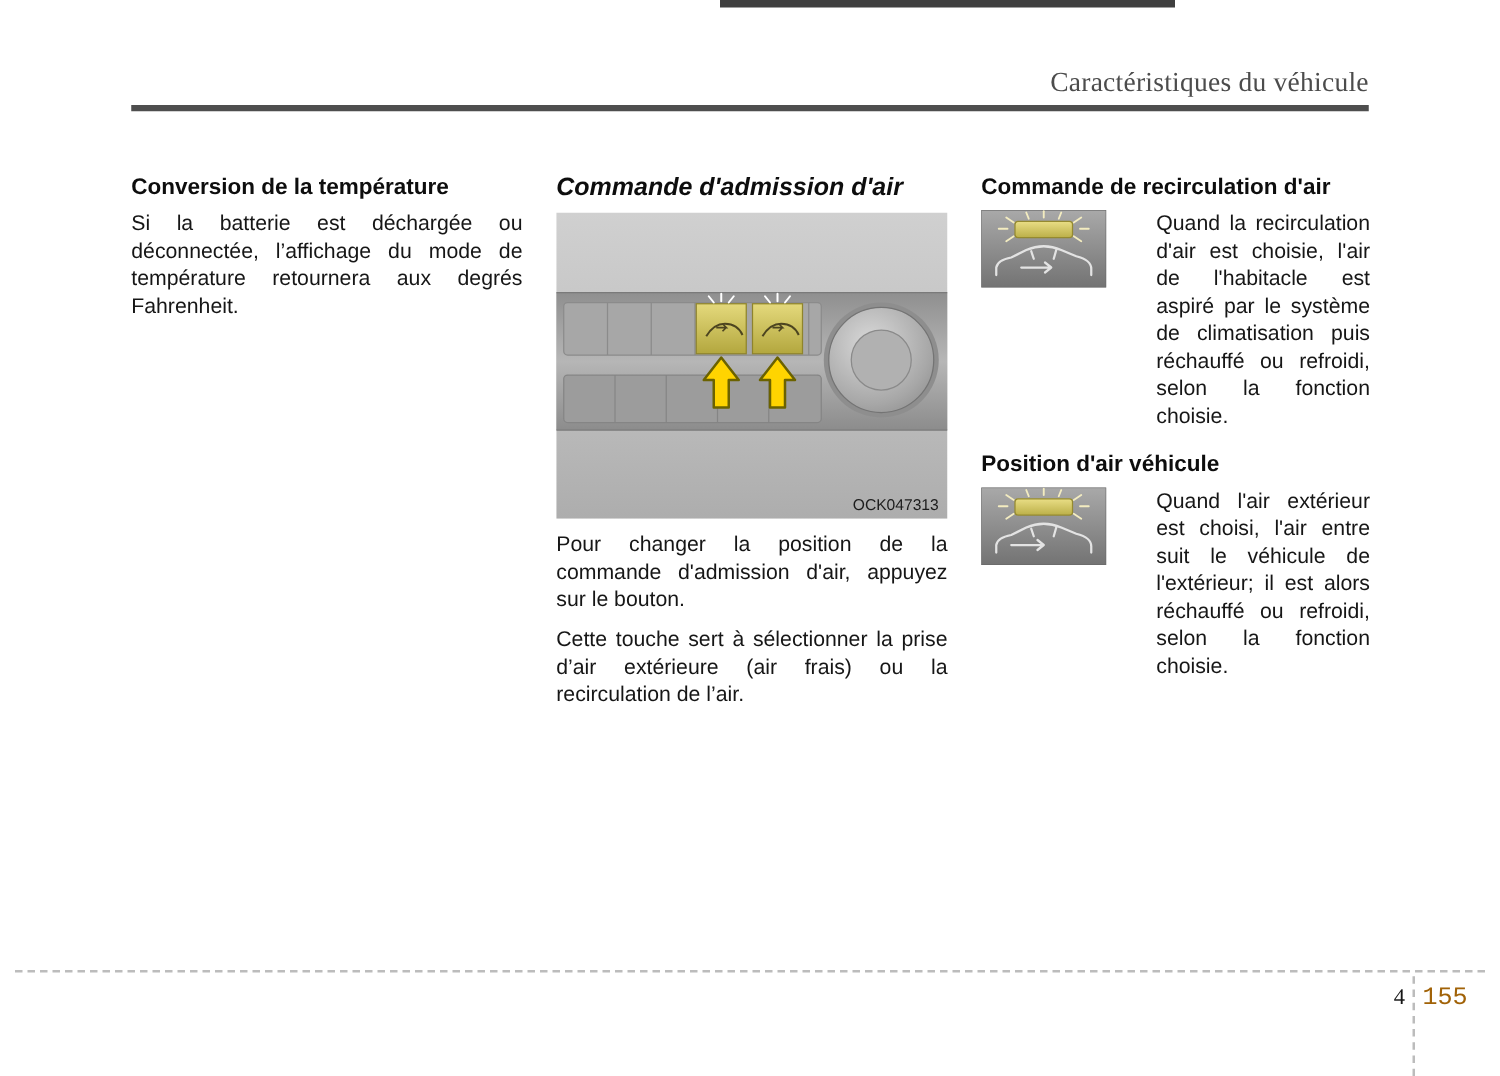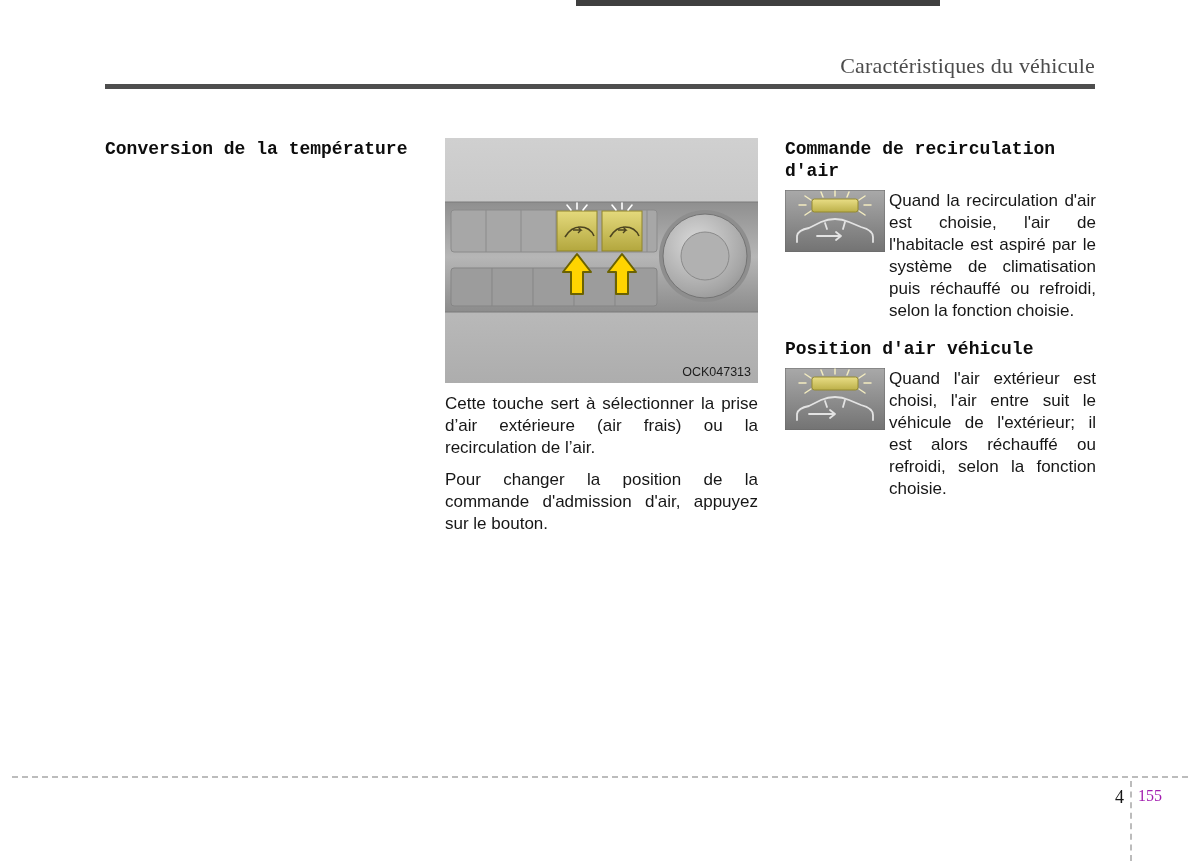--- a/index.html
+++ b/index.html
@@ -14,57 +14,59 @@
     font-family:"Liberation Serif",serif;font-size:22px;color:#4c4c4c;letter-spacing:.2px;
   }
   .hdr-rule{position:absolute;top:84px;left:105px;width:990px;height:5px;background:#4e4e4e;}
 
   .col{position:absolute;top:138px;font-size:17px;line-height:22px;text-align:justify;}
   .col-1{left:105px;width:313px;}
   .col-2{left:445px;width:313px;}
   .col-3{left:785px;width:311px;}
 
   .sec-heading{
-    font-family:Liberation Mono, monospace;font-weight:bold;font-size:18px;line-height:22px;
+    font-family:Liberation Sans, sans-serif;font-weight:bold;font-size:18px;line-height:22px;
     margin:0 0 8px;text-align:left;color:#0d0d0d;
   }
   .sec-heading.italic{font-style:italic;font-size:20px;line-height:24px;}
   .col p{margin:0 0 10px;}
   .photo{display:block;width:313px;height:245px;margin:0 0 10px;}
   .icon-row{display:flex;align-items:flex-start;margin:0 0 16px;}
   .icon-img{width:100px;height:62px;flex:0 0 auto;margin-right:4px;}
-  .icon-text{flex:1;text-align:justify;}
+  .icon-text{flex:1;text-align:justify;margin-left:36px;}
   .mt{margin-top:16px;}
 
   .foot-rule{position:absolute;top:776px;left:12px;width:1176px;border-top:2px dashed #bcbcbc;}
   .foot-chapter{
     position:absolute;top:787px;left:1092px;width:32px;text-align:right;
     font-family:"Liberation Serif",serif;font-size:18px;color:#161616;
   }
   .foot-sep{position:absolute;top:781px;left:1130px;height:80px;border-left:2px dashed #bcbcbc;}
   .foot-page{
     position:absolute;top:787px;left:1138px;
-    font-family:Liberation Serif, serif;font-size:16px;color:#a21caf;
+    font-family:Liberation Mono, monospace;font-size:20px;color:#a16207;
   }
 </style>
 </head>
 <body>
 
 <div class="page">
 
   <div class="top-artifact"></div>
 
   <div class="hdr-title">Caractéristiques du véhicule</div>
   <div class="hdr-rule"></div>
 
   <div class="col col-1">
     <h3 class="sec-heading">Conversion de la température</h3>
+    <p>Si la batterie est déchargée ou déconnectée, l’affichage du mode de température retournera aux degrés Fahrenheit.</p>
   </div>
 
   <div class="col col-2">
+    <h3 class="sec-heading italic">Commande d'admission d'air</h3>
 
     <svg class="photo" viewBox="0 0 313 245" xmlns="http://www.w3.org/2000/svg">
       <defs>
         <linearGradient id="pbg" x1="0" y1="0" x2="0" y2="1">
           <stop offset="0" stop-color="#d0d0d0"></stop>
           <stop offset="0.45" stop-color="#c3c3c3"></stop>
           <stop offset="1" stop-color="#adadad"></stop>
         </linearGradient>
         <linearGradient id="pstrip" x1="0" y1="0" x2="0" y2="1">
           <stop offset="0" stop-color="#8f8f8f"></stop>
@@ -129,22 +131,22 @@
       </g>
 
       <g fill="#ffd400" stroke="#6b6200" stroke-width="2" stroke-linejoin="round">
         <path d="M132 116 L118 134 L126 134 L126 156 L138 156 L138 134 L146 134 Z"></path>
         <path d="M177 116 L163 134 L171 134 L171 156 L183 156 L183 134 L191 134 Z"></path>
       </g>
 
       <text x="306" y="238" text-anchor="end" font-size="12.5" fill="#1c1c1c" font-family="Liberation Sans, sans-serif">OCK047313</text>
     </svg>
 
+    <p>Pour changer la position de la commande d'admission d'air, appuyez sur le bouton.</p>
     <p>Cette touche sert à sélectionner la prise d’air extérieure (air frais) ou la recirculation de l’air.</p>
-    <p>Pour changer la position de la commande d'admission d'air, appuyez sur le bouton.</p>
   </div>
 
   <div class="col col-3">
 
     <h3 class="sec-heading">Commande de recirculation d'air</h3>
     <div class="icon-row">
       <svg class="icon-img" viewBox="0 0 100 62" xmlns="http://www.w3.org/2000/svg">
         <defs>
           <linearGradient id="ibg1" x1="0" y1="0" x2="0" y2="1">
             <stop offset="0" stop-color="#a9a9a9"></stop>

